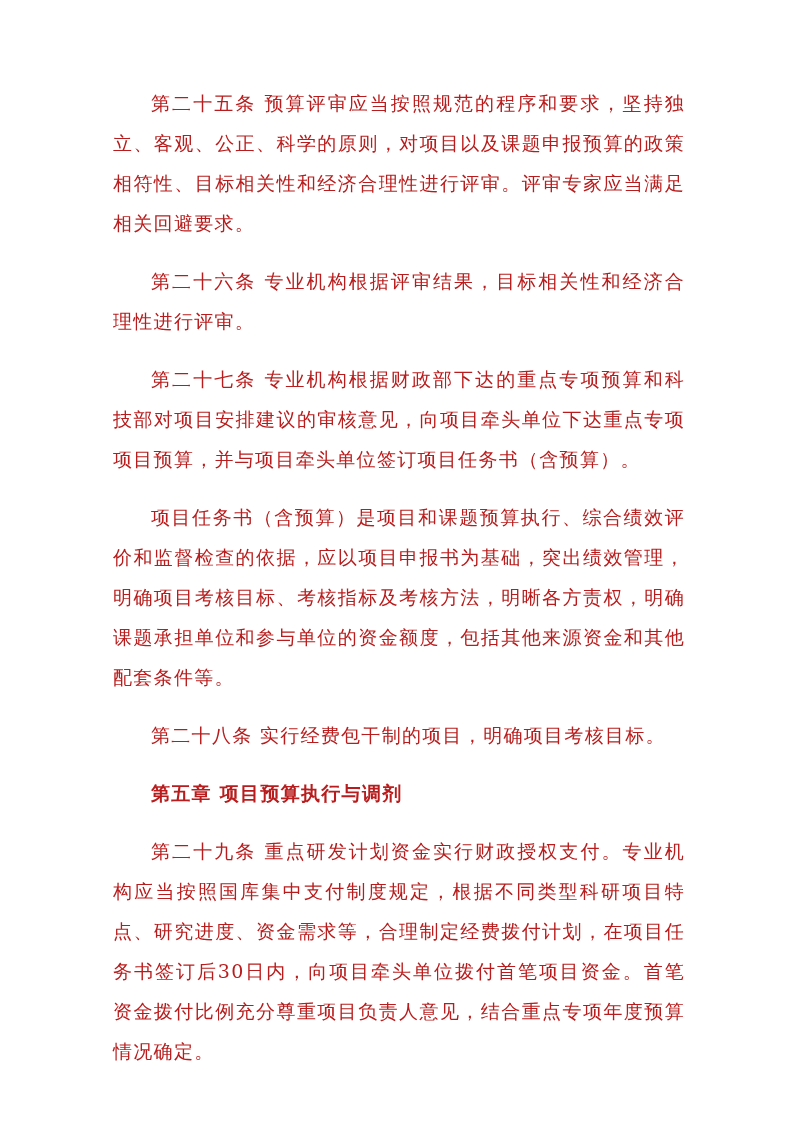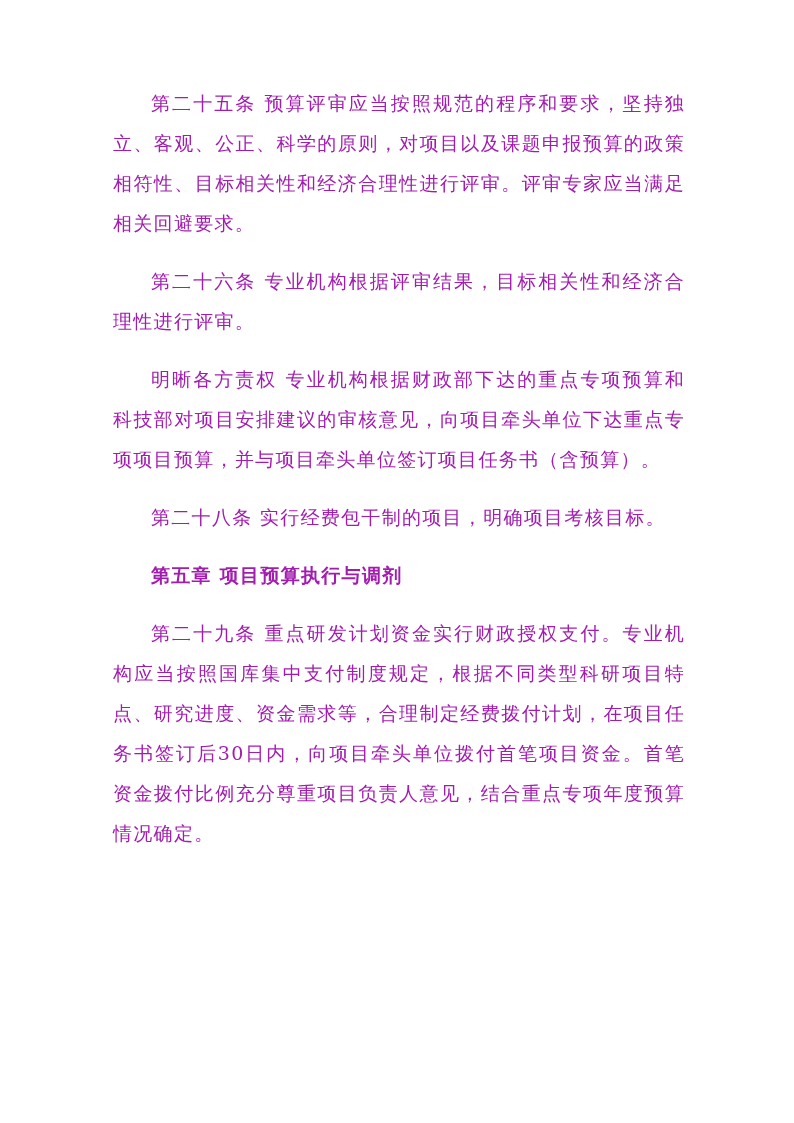--- a/index.html
+++ b/index.html
@@ -4,21 +4,21 @@
   <style>
     html, body { margin: 0; padding: 0; background: #ffffff; }
     body { width: 794px; height: 1123px; position: relative; overflow: hidden; }
     .page {
       position: absolute;
       left: 113px;
       top: 83px;
       width: 572px;
       font-family: "DejaVu Serif", "Liberation Serif", serif;
       font-size: 19px;
-      color: #a21caf;
+      color: #b91c1c;
       line-height: 40px;
       letter-spacing: 1.3px;
     }
     .para {
       margin: 0 0 18px 0;
       text-indent: 38px;
       text-align: justify;
       word-break: break-all;
     }
     .chapter {
@@ -26,17 +26,18 @@
       text-indent: 38px;
       font-weight: bold;
     }
   </style>
 </head>
 <body>
 
 <div class="page">
   <p class="para">第二十五条 预算评审应当按照规范的程序和要求，坚持独立、客观、公正、科学的原则，对项目以及课题申报预算的政策相符性、目标相关性和经济合理性进行评审。评审专家应当满足相关回避要求。</p>
   <p class="para">第二十六条 专业机构根据评审结果，目标相关性和经济合理性进行评审。</p>
-  <p class="para">明晰各方责权 专业机构根据财政部下达的重点专项预算和科技部对项目安排建议的审核意见，向项目牵头单位下达重点专项项目预算，并与项目牵头单位签订项目任务书（含预算）。</p>
+  <p class="para">第二十七条 专业机构根据财政部下达的重点专项预算和科技部对项目安排建议的审核意见，向项目牵头单位下达重点专项项目预算，并与项目牵头单位签订项目任务书（含预算）。</p>
+  <p class="para">项目任务书（含预算）是项目和课题预算执行、综合绩效评价和监督检查的依据，应以项目申报书为基础，突出绩效管理，明确项目考核目标、考核指标及考核方法，明晰各方责权，明确课题承担单位和参与单位的资金额度，包括其他来源资金和其他配套条件等。</p>
   <p class="para">第二十八条 实行经费包干制的项目，明确项目考核目标。</p>
   <p class="chapter">第五章 项目预算执行与调剂</p>
   <p class="para">第二十九条 重点研发计划资金实行财政授权支付。专业机构应当按照国库集中支付制度规定，根据不同类型科研项目特点、研究进度、资金需求等，合理制定经费拨付计划，在项目任务书签订后30日内，向项目牵头单位拨付首笔项目资金。首笔资金拨付比例充分尊重项目负责人意见，结合重点专项年度预算情况确定。</p>
 </div>
 
 </body></html>

